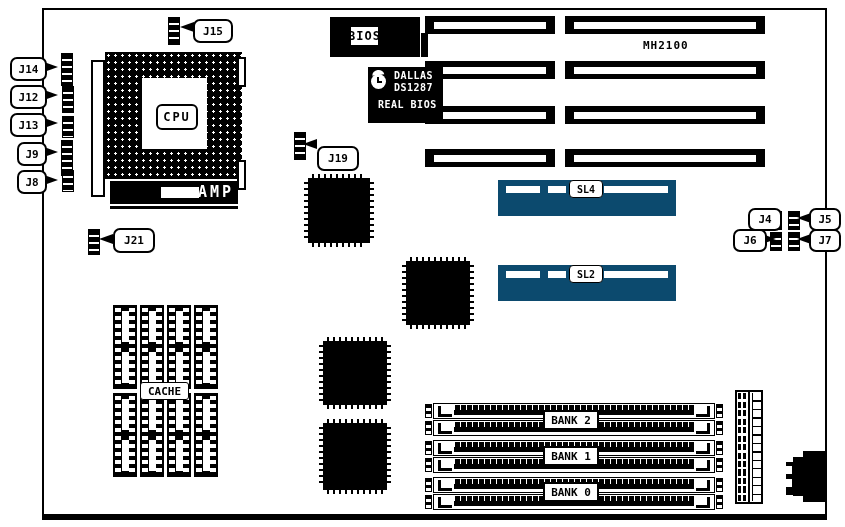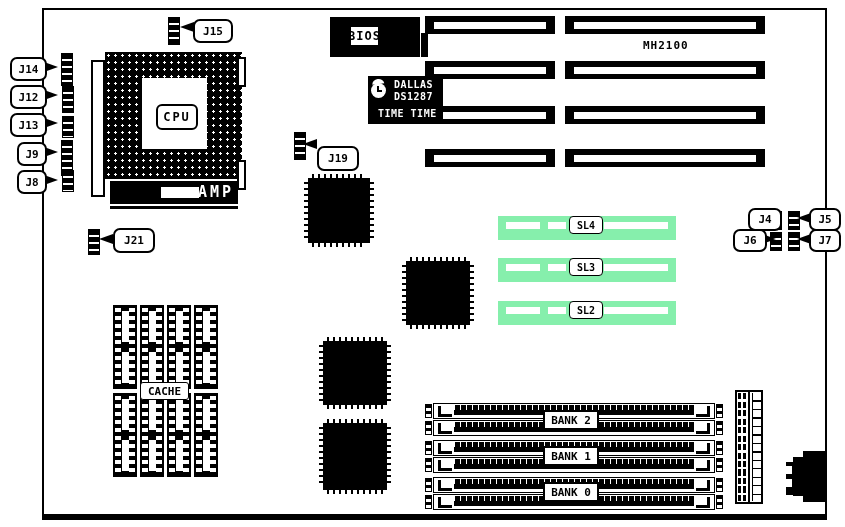--- a/index.html
+++ b/index.html
@@ -14,21 +14,21 @@
   
   .tri{width:0;height:0;border-style:solid;z-index:4;}
   .tri.r{border-width:5px 0 5px 14px;border-color:transparent transparent transparent #000;}
   .tri.l{border-width:5px 14px 5px 0;border-color:transparent #000 transparent transparent;}
   
   .pinhdr{width:10px;background:repeating-linear-gradient(180deg,#000 0 5px,#fff 5px 7px);border:1px solid #000;z-index:3;}
   
   .isa{height:18px;background:#000;}
   .isa i{position:absolute;left:9px;right:9px;top:6px;height:7px;background:#fff;}
   
-  .sl{width:178px;height:24px;background:#86efac;margin-top:36px;}
+  .sl{width:178px;height:36px;background:#0c4a6e;}
   .sl i{position:absolute;top:6px;height:7px;background:#fff;}
   .sl .s1{left:8px;width:34px}.sl .s2{left:50px;width:18px}.sl .s3{left:106px;width:64px}
   .sl .sllbl{position:absolute;left:71px;top:0px;width:32px;height:16px;border:1px solid #000;border-radius:4px;
        background:#fff;display:flex;align-items:center;justify-content:center;font-weight:bold;font-size:10px;}
   
   .cpusock{background:#000;background-image:radial-gradient(#fff 1px,transparent 1.4px);background-size:7px 7px;}
   .cpuin{background:#fff;}
   .cpulbl{border:2px solid #000;border-radius:6px;background:#fff;display:flex;align-items:center;justify-content:center;
           font-weight:bold;font-size:12px;letter-spacing:2px;}
   .zif{background:#fff;border:2px solid #000;}
@@ -122,26 +122,26 @@
   <div class="abs isa" style="left:565px;top:149px;width:200px">
       <i></i>
     </div>
 
   <div class="abs mh" style="left:643px;top:39px">MH2100</div>
 
   <div class="abs chip" style="left:330px;top:17px;width:90px;height:40px"></div>
   <div class="abs bioslbl" style="left:351px;top:27px;width:27px;height:18px">BIOS</div>
   <div class="abs blk" style="left:421px;top:33px;width:7px;height:24px"></div>
 
-  <div class="abs chip" style="left:368px;top:76px;width:75px;height:48px">
+  <div class="abs chip" style="left:368px;top:67px;width:75px;height:56px">
     <div class="abs bells" style="left:4px;top:3px"></div>
     <div class="abs clockface" style="left:3px;top:7px"></div>
     <div class="abs rtctxt" style="left:26px;top:3px">DALLAS</div>
     <div class="abs rtctxt" style="left:26px;top:15px">DS1287</div>
-    <div class="abs rtctxt" style="left:10px;top:32px">TIME TIME</div>
+    <div class="abs rtctxt" style="left:10px;top:32px">REAL BIOS</div>
   </div>
 
 
   <div class="abs zif" style="left:91px;top:60px;width:10px;height:133px"></div>
   <div class="abs cpusock" style="left:105px;top:52px;width:137px;height:127px"></div>
   <div class="abs cpuin" style="left:142px;top:78px;width:65px;height:71px"></div>
   <div class="abs cpulbl" style="left:156px;top:104px;width:38px;height:22px">CPU</div>
   <div class="abs clip" style="left:237px;top:57px;width:5px;height:26px"></div>
   <div class="abs clip" style="left:237px;top:160px;width:5px;height:26px"></div>
   <div class="abs ampbar" style="left:110px;top:181px;width:128px;height:23px">
@@ -181,26 +181,20 @@
   <div class="abs pinhdr" style="left:294px;top:132px;height:26px"></div>
   <div class="abs tri l" style="left:303px;top:139px"></div>
   <div class="abs lbl" style="left:317px;top:146px;width:38px;height:21px">J19</div>
 
   <div class="abs sl" style="left:498px;top:180px">
     <i class="s1"></i>
       <i class="s2"></i>
       <i class="s3"></i>
     <span class="sllbl">SL4</span>
   </div>
-  <div class="abs sl" style="left:498px;top:222px">
-    <i class="s1"></i>
-      <i class="s2"></i>
-      <i class="s3"></i>
-    <span class="sllbl">SL3</span>
-  </div>
   <div class="abs sl" style="left:498px;top:265px">
     <i class="s1"></i>
       <i class="s2"></i>
       <i class="s3"></i>
     <span class="sllbl">SL2</span>
   </div>
 
   <div class="abs lbl" style="left:748px;top:208px;width:30px;height:19px">J4</div>
   <div class="abs tri r" style="left:762px;top:213px"></div>
   <div class="abs pinhdr" style="left:770px;top:211px;height:17px"></div>

